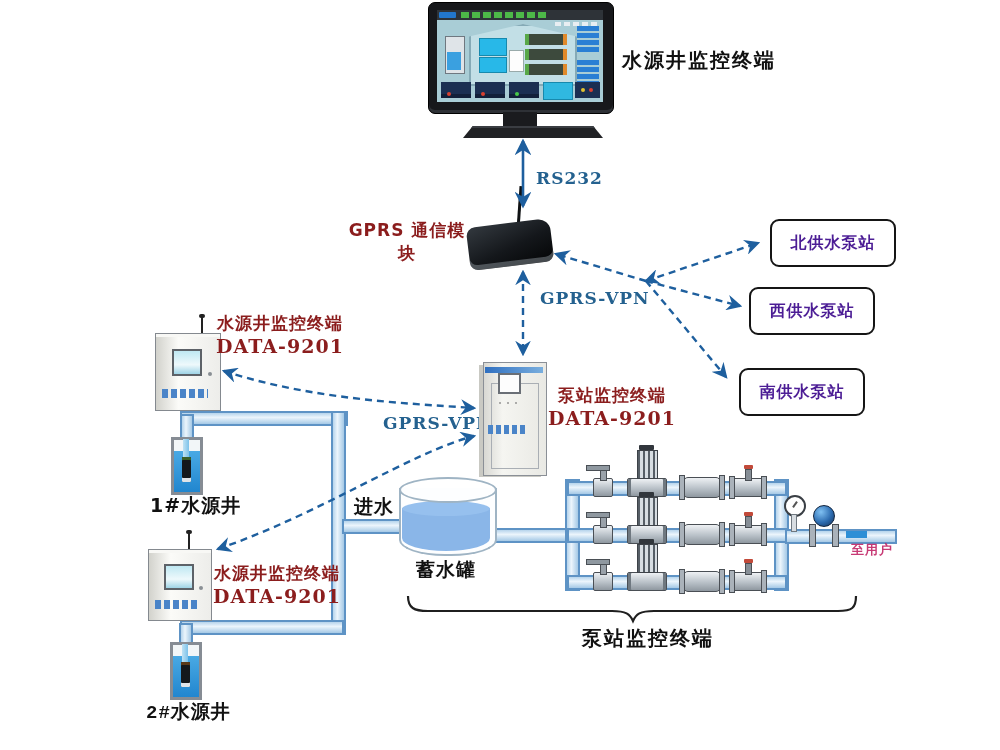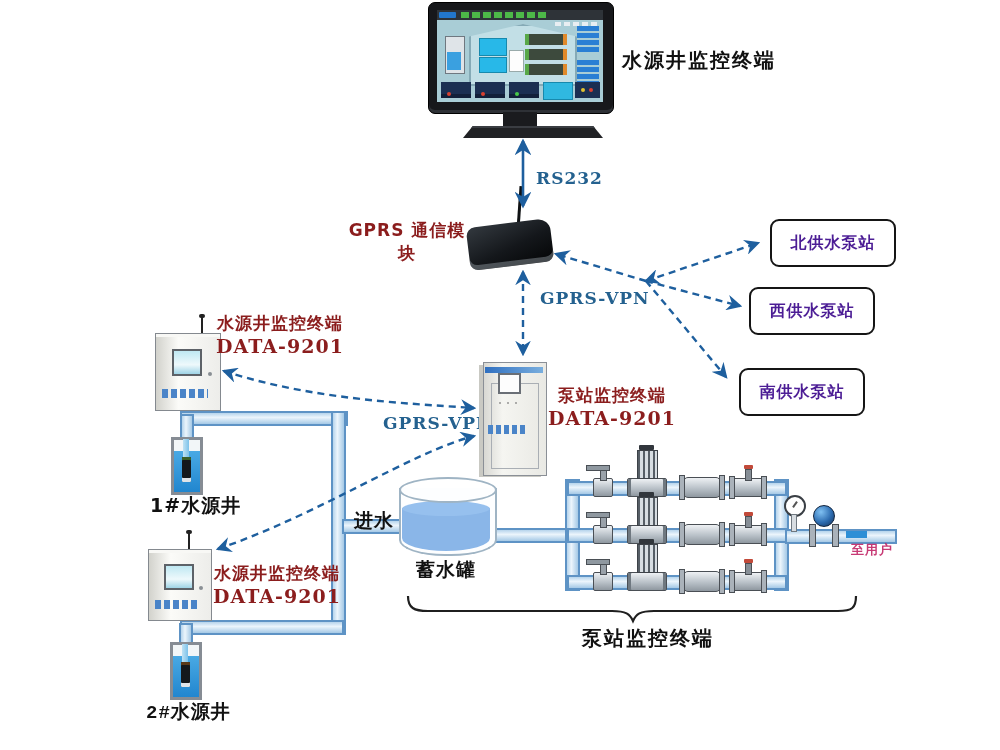--- a/index.html
+++ b/index.html
@@ -266,21 +266,21 @@
     <span class="cd">DATA-9201</span>
   </div>
 
   <div class="well" style="left:170px;top:642px;">
     <div class="well-water"></div>
     <div class="well-pipe"></div>
     <div class="well-pump" style="box-shadow:inset 0 3px 0 #5a3a1a, inset 0 -4px 0 #dfe4e8;"></div>
   </div>
   <div class="lbl lbl-cn" style="left:146px;top:699px;font-family:Liberation Mono, monospace;">2#水源井</div>
 
-  <div class="lbl lbl-cn" style="left:354px;top:508px;">进水</div>
+  <div class="lbl lbl-cn" style="left:354px;top:494px;">进水</div>
   <div class="lbl lbl-cn" style="left:416px;top:557px;">蓄水罐</div>
   <div class="lbl lbl-title" style="left:582px;top:625px;">泵站监控终端</div>
   <div class="faint-lbl" style="left:851px;top:541px;">至用户</div>
 
   <svg class="overlay" viewBox="0 0 1000 750">
     <defs>
       <marker id="ah" viewBox="0 0 10 10" refX="8.5" refY="5" markerWidth="6.5" markerHeight="6.5" orient="auto-start-reverse">
         <path d="M0,0 L10,5 L0,10 L3.2,5 z" fill="#1e5f9e"></path>
       </marker>
     </defs>

